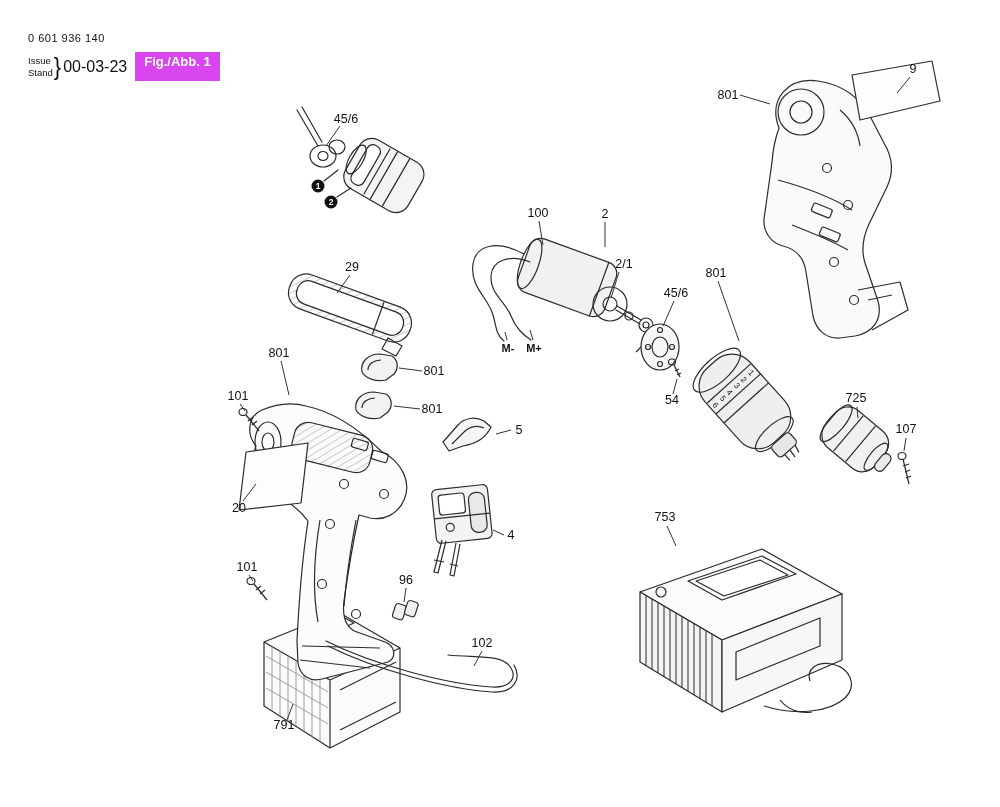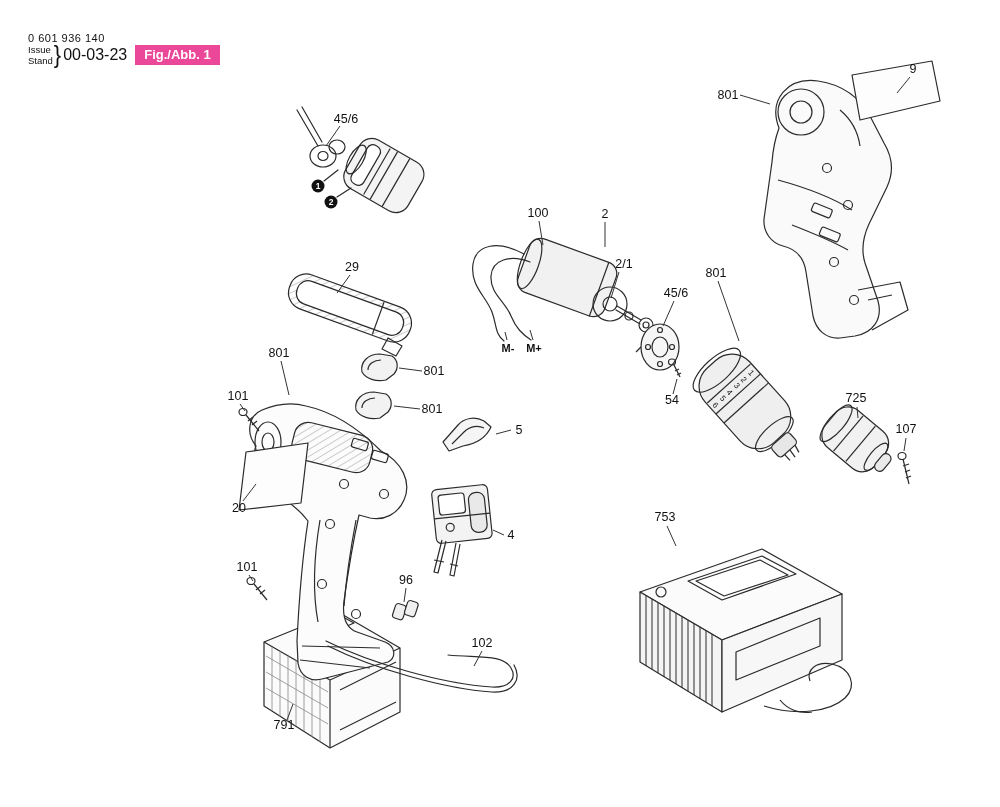--- a/index.html
+++ b/index.html
@@ -1,23 +1,23 @@
 <!DOCTYPE html>
 <html><head>
 <meta charset="utf-8">
 <style>
   html,body{margin:0;padding:0;background:#fff;}
   .sheet{position:relative;width:984px;height:807px;background:#ffffff;
          font-family:"Liberation Sans",sans-serif;overflow:hidden;}
   .doc-number{position:absolute;left:28px;top:32px;font-size:11px;color:#111;letter-spacing:.5px;}
-  .issue-block{position:absolute;left:28px;top:42px;display:flex;align-items:center;color:#111;}
+  .issue-block{position:absolute;left:28px;top:52px;display:flex;align-items:center;color:#111;}
   .issue-lines{display:flex;flex-direction:column;font-size:9.5px;line-height:1.2;}
   .brace{font-size:22px;font-weight:300;margin:0 2px 0 1px;transform:scaleY(1.1);}
   .issue-date{font-size:16px;margin-right:8px;}
-  .fig-box{background:#ec4899;color:#fff;font-weight:bold;font-size:13px;padding:2px 9px 3px 9px;}
+  .fig-box{background:#d946ef;color:#fff;font-weight:bold;font-size:13px;padding:2px 9px 12px 9px;}
   svg.diagram{position:absolute;left:0;top:0;}
   svg text{font-family:"Liberation Sans",sans-serif;fill:#111;font-size:12.5px;}
   svg text.small{font-size:8px;}
   svg text.white{fill:#fff;font-size:8.5px;font-weight:bold;}
   svg text.mt{font-size:11px;font-weight:bold;}
   .ld{stroke:#333;stroke-width:1;fill:none;}
 </style>
 </head>
 <body>
 

